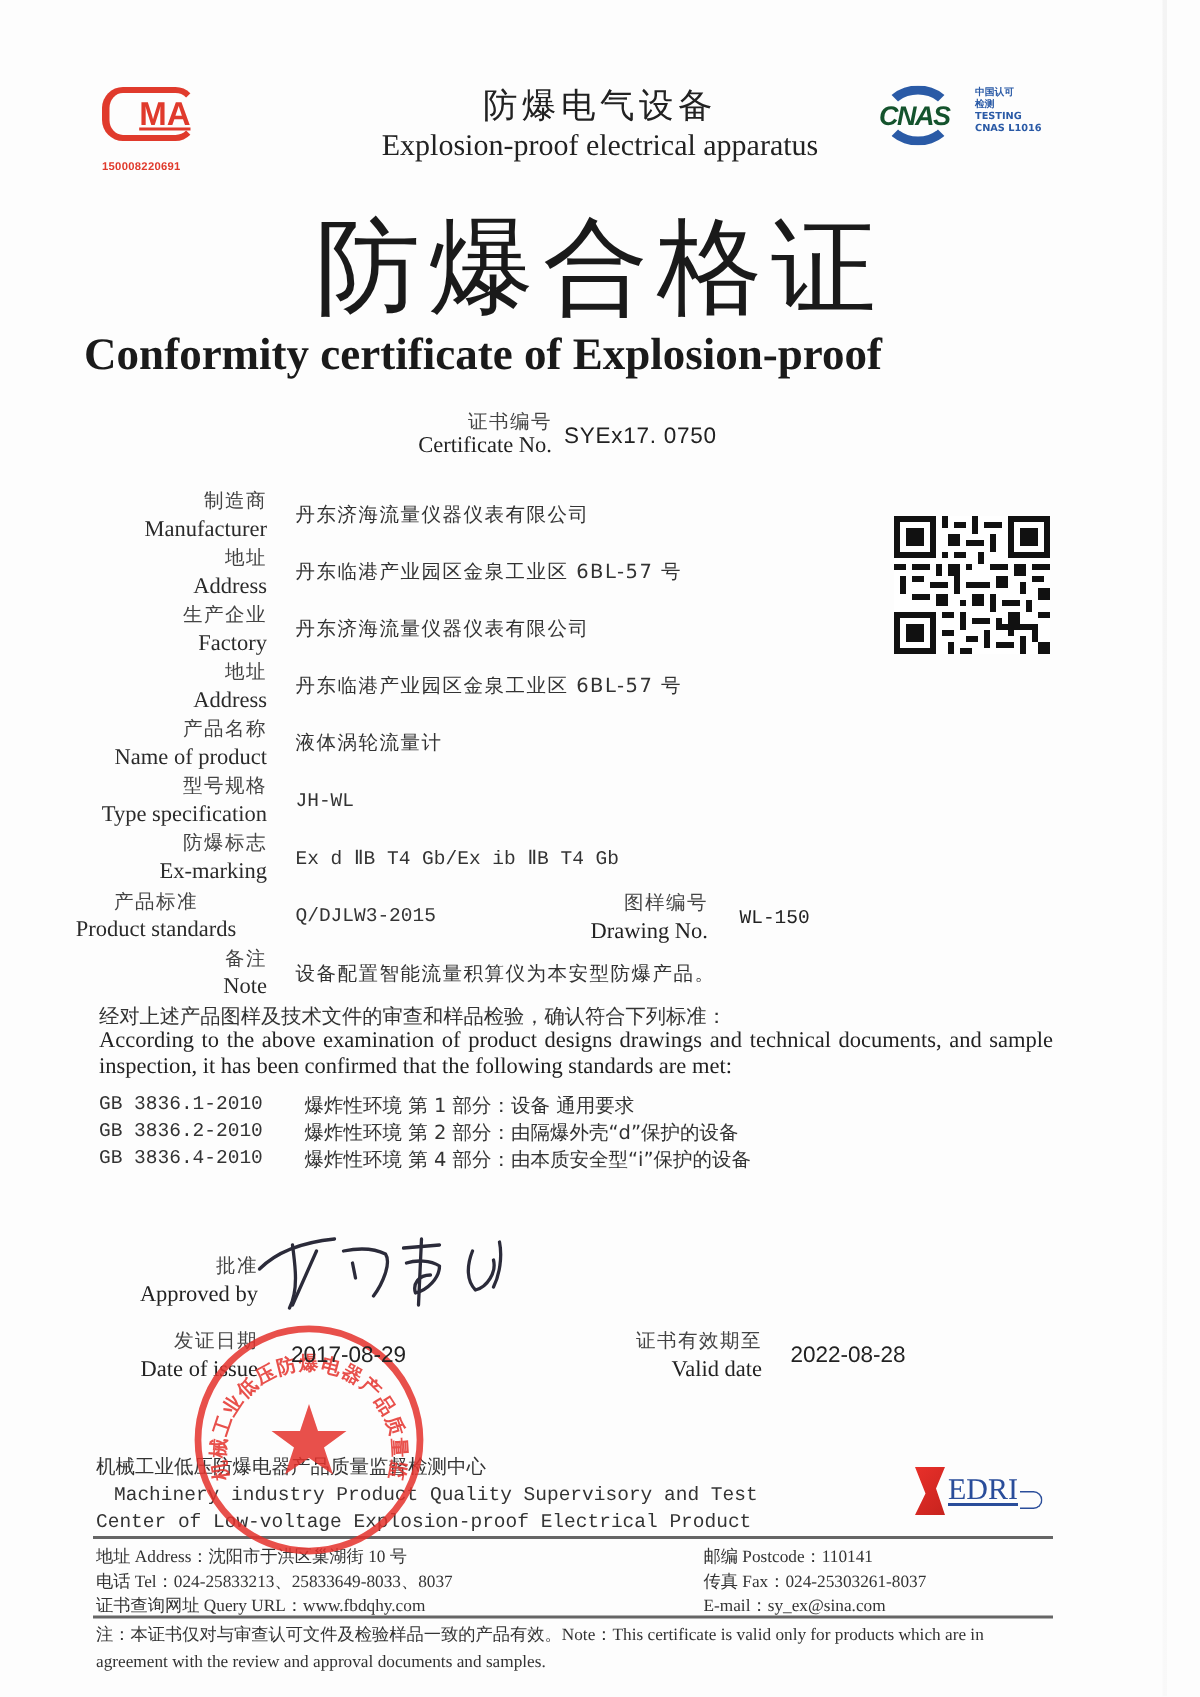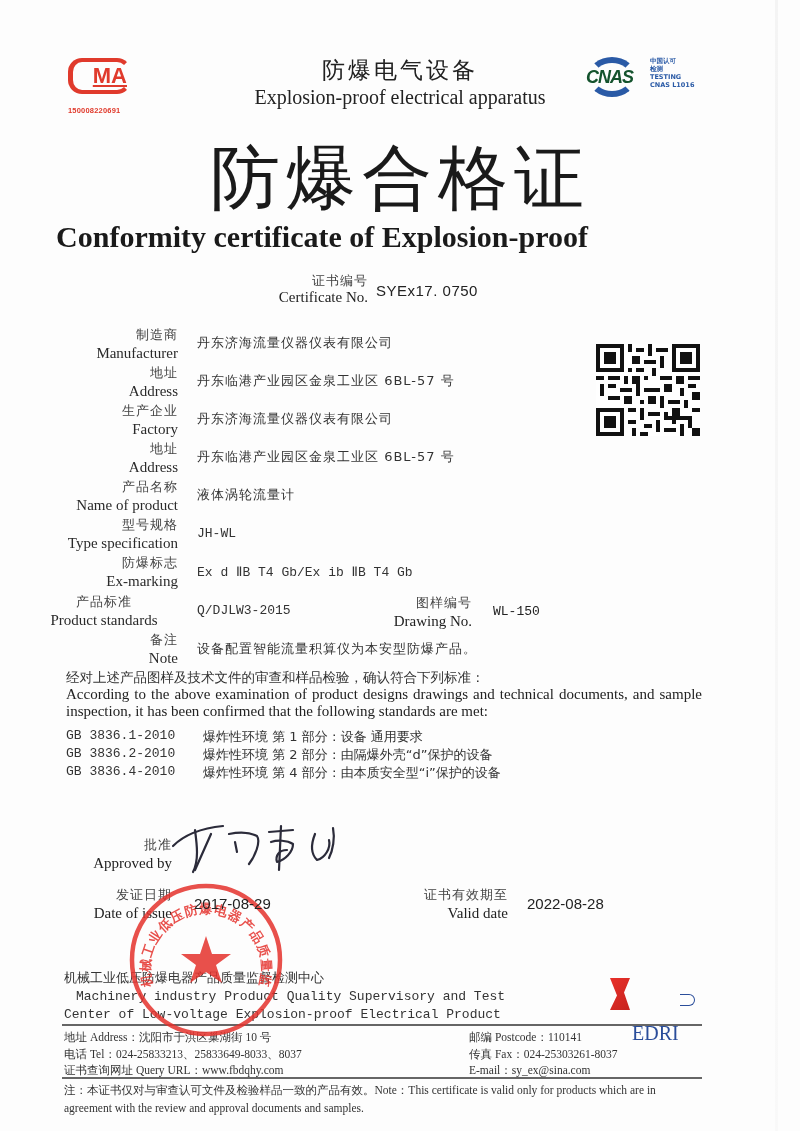--- a/index.html
+++ b/index.html
@@ -62,21 +62,21 @@
   .valid-value { left: 527px; top: 895px; font: 15px "Liberation Sans", sans-serif; }
 
   .seal { left: 126px; top: 880px; width: 160px; height: 160px; z-index: 2; opacity: 0.85; pointer-events: none; }
 
   .center-cn { left: 64px; top: 969px; font: 13px "DejaVu Sans", sans-serif; color: #333; z-index: 1; }
   .center-en1 { left: 64px; top: 989px; font: 13px "Liberation Mono", monospace; color: #333; z-index: 1; margin-left: 12px; }
   .center-en2 { left: 64px; top: 1007px; font: 13px "Liberation Mono", monospace; color: #333; z-index: 1; }
 
   .sedri { left: 610px; top: 978px; width: 90px; height: 36px; }
   .sedri-s { position: absolute; left: 0; top: 0; width: 20px; height: 32px; background: linear-gradient(135deg, #e8302a 0%, #c7231e 100%); clip-path: polygon(30% 0, 100% 0, 70% 45%, 100% 100%, 0 100%, 35% 55%, 0 0); }
-  .sedri-text { position: absolute; left: 22px; top: 4px; font: 20px "Liberation Serif", serif; color: #2a4d9a; text-underline-offset: 3px; margin-top: 40px; }
+  .sedri-text { position: absolute; left: 22px; top: 4px; font: 20px "Liberation Serif", serif; color: #2a4d9a; text-decoration: underline; text-underline-offset: 3px; }
   .sedri-curve { position: absolute; left: 70px; top: 16px; width: 14px; height: 10px; border: 1.5px solid #2a4d9a; border-left: none; border-radius: 0 8px 8px 0; }
 
   .rule1 { left: 62px; top: 1024px; width: 640px; height: 2px; background: #666; }
   .rule2 { left: 62px; top: 1077px; width: 640px; height: 1.5px; background: #666; }
 
   .contact { position: absolute; font-size: 11.5px; color: #333; white-space: nowrap; }
 
   .footnote { left: 64px; top: 1081px; width: 640px; font-size: 11.5px; line-height: 18px; color: #333; }
 
   .scanline { left: 775px; top: 0; width: 3px; height: 1131px; background: linear-gradient(to bottom, #eee, #f6f6f6); opacity: 0.6; }

